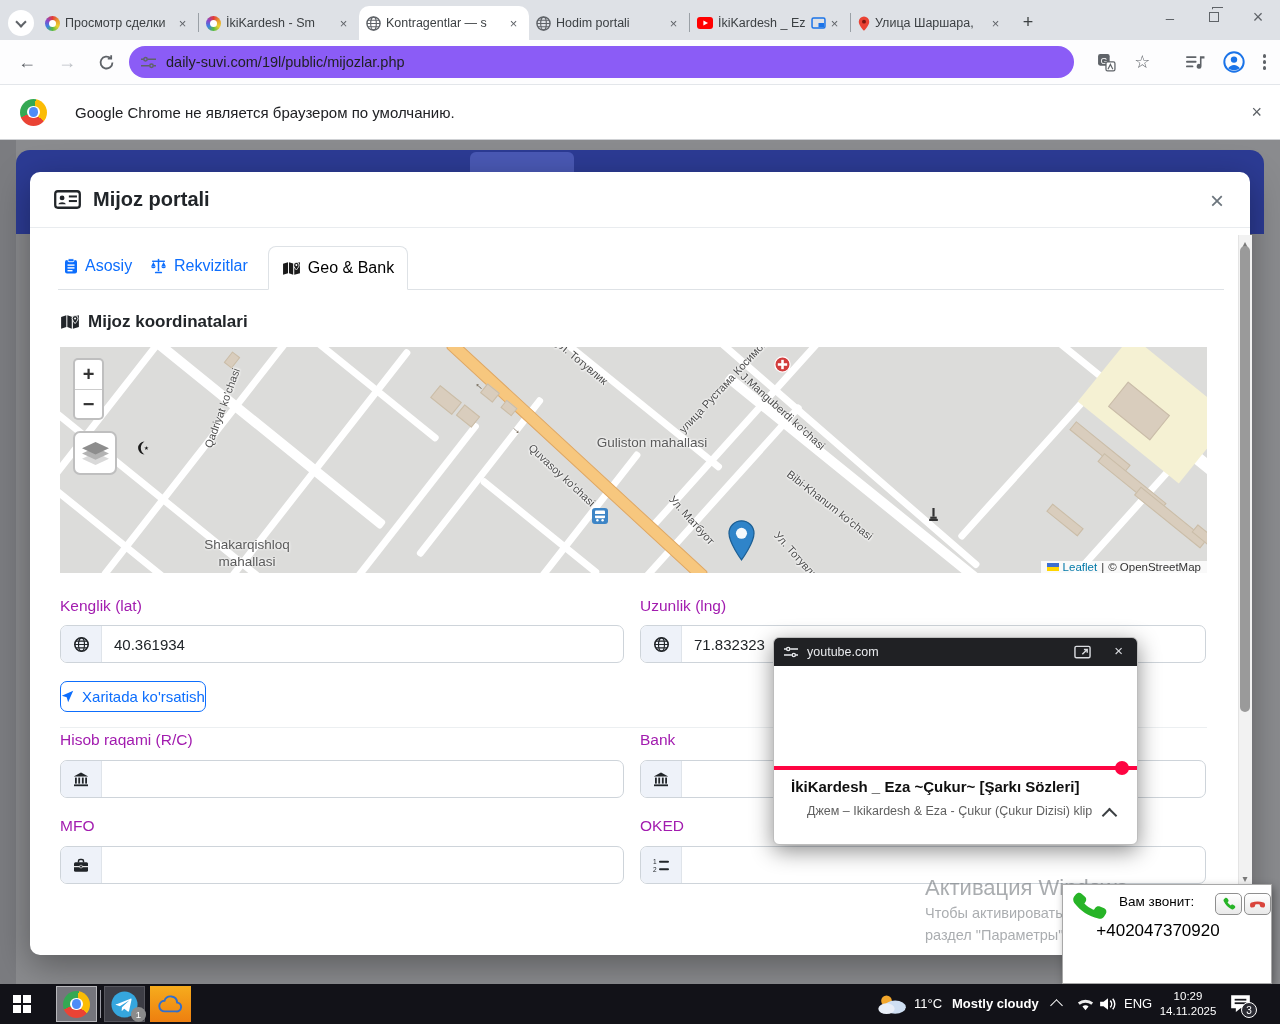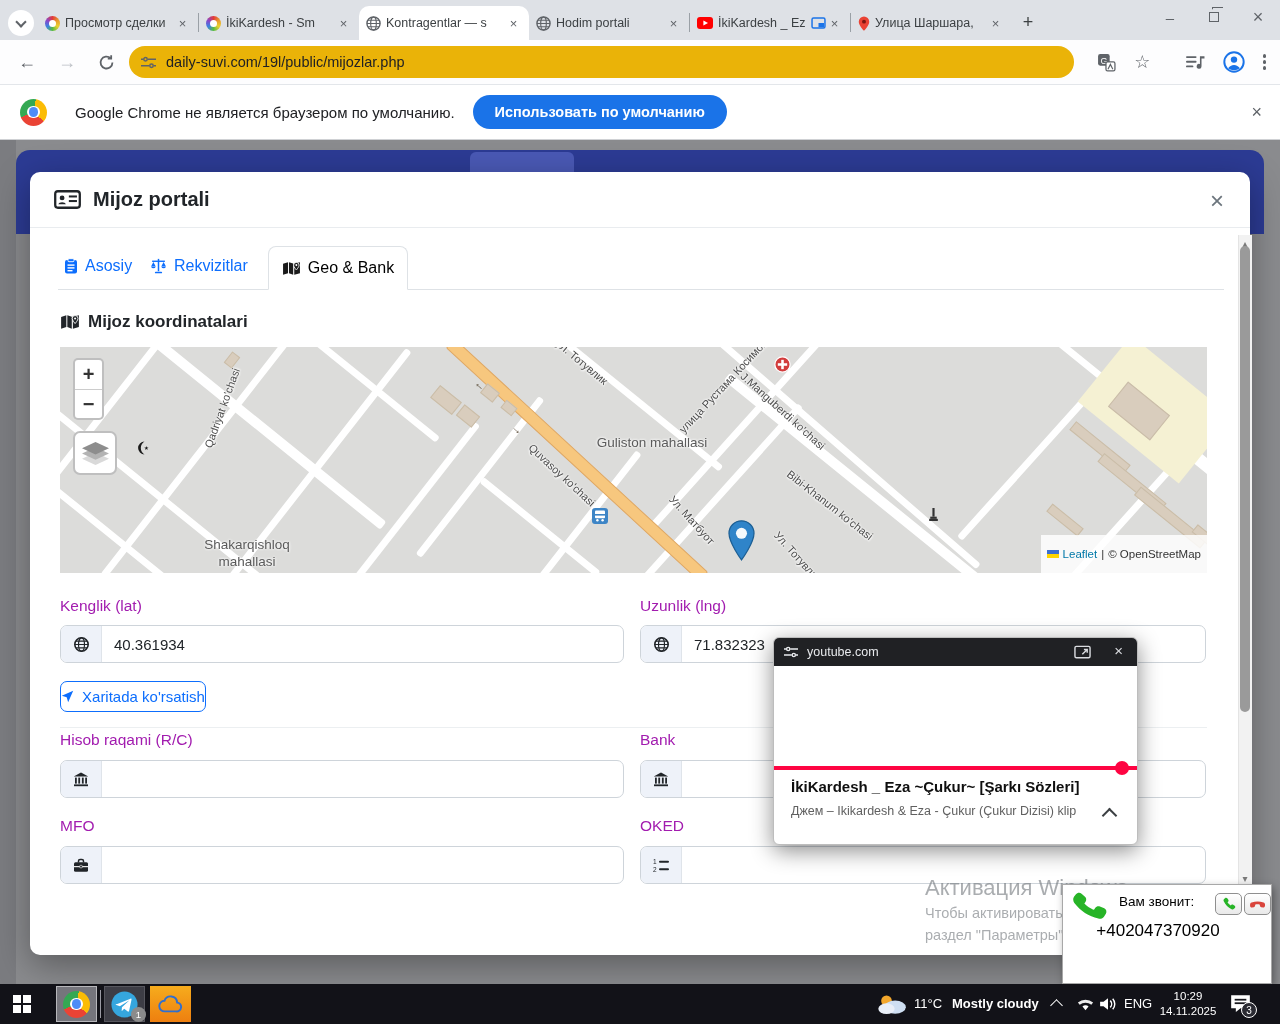--- a/index.html
+++ b/index.html
@@ -19,21 +19,21 @@
   .ring16{width:15px;height:15px;border-radius:50%;background:conic-gradient(#e23b3b,#e89c2f,#ead12f,#58bb46,#3b82e2,#8a46c8,#e23b3b);position:relative;flex:0 0 auto}
   .ring16::before{content:"";position:absolute;inset:4px;background:#fff;border-radius:50%}
   .newtab{width:26px;height:26px;margin:0 0 5px 4px;display:flex;align-items:center;justify-content:center;color:#3c4043;font-size:18px;border-radius:50%}
   .wctrl{position:absolute;top:0;right:0;height:34px;display:flex;align-items:center}
   .wbtn{width:44px;height:30px;display:flex;align-items:center;justify-content:center;color:#5f6368;font-size:15px}
   .restore{width:10px;height:10px;border:1.4px solid #5f6368;position:relative}
   .restore::before{content:"";position:absolute;left:2px;bottom:2px;width:10px;height:10px;border:1.4px solid #5f6368;border-right:none;border-bottom:none;transform:translate(0,-100%) translate(0,10px);clip-path:polygon(0 0,100% 0,100% 100%,80% 100%,80% 20%,0 20%)}
   .toolbar{position:absolute;left:0;top:40px;width:1280px;height:45px;background:#fdfdfe;border-bottom:1px solid #e3e6ea;display:flex;align-items:center}
   .navic{font-size:18px;color:#5f6368;margin-left:18px}
   .navic.dis{color:#bdc1c6}
-  .omni{height:32px;flex:1;margin:0 14px 0 14px;background:#eab308;border-radius:16px;display:flex;align-items:center;padding:0 12px;font-size:14.5px;color:#202124}
+  .omni{height:32px;flex:1;margin:0 14px 0 14px;background:#8b5cf6;border-radius:16px;display:flex;align-items:center;padding:0 12px;font-size:14.5px;color:#202124}
   .tool-ic{margin:0 9px;color:#5f6368}
   
   .notifbar{position:absolute;left:0;top:85px;width:1280px;height:55px;background:#fff;border-bottom:1px solid #cfd1d4;display:flex;align-items:center}
   .chrome-ball{width:27px;height:27px;border-radius:50%;background:conic-gradient(from 130deg,#ea4335 0 33.3%,#34a853 0 66.6%,#fbbc05 0 100%);position:relative;flex:0 0 auto}
   .chrome-ball::before{content:"";position:absolute;inset:26%;background:#fff;border-radius:50%}
   .chrome-ball::after{content:"";position:absolute;inset:33%;background:#4e8cf7;border-radius:50%}
   .defbtn{height:34px;padding:0 22px;border-radius:17px;background:#1a73e8;color:#fff;font-size:14.5px;font-weight:700;display:flex;align-items:center;margin-left:18px}
 
   
   .pagebg{position:absolute;left:0;top:140px;width:1280px;height:844px;background:#8a8b8e}
@@ -66,34 +66,34 @@
   .rd{position:absolute;background:#fff;height:7px;border-radius:3px}
   .rdw{height:10px}
   .orange{position:absolute;height:13px;background:#f7c77e;border:1px solid #dfa763;border-radius:2px}
   .mlbl{position:absolute;font-size:11px;color:#4c4c4c;white-space:nowrap;text-shadow:0 0 2px #fff,0 0 3px #fff,1px 1px 2px #fff}
   .marea{position:absolute;font-size:13.5px;color:#5a5a5a;text-shadow:0 0 3px #fff,0 0 3px #fff}
   .bld{position:absolute;background:#d9cdbd;border:1px solid #cabda8}
   .mzoom{position:absolute;left:13px;top:11px;width:31px;background:#fff;border:2px solid rgba(0,0,0,.25);border-radius:5px;overflow:hidden}
   .mzbtn{height:29px;display:flex;align-items:center;justify-content:center;font-size:20px;font-weight:700;color:#333}
   .mzbtn + .mzbtn{border-top:1px solid #ccc}
   .mlayers{position:absolute;left:13px;top:84px;width:44px;height:44px;background:#fff;border:2px solid rgba(0,0,0,.25);border-radius:7px;display:flex;align-items:center;justify-content:center}
-  .attrib{position:absolute;right:0;bottom:0;background:rgba(255,255,255,.82);font-size:11.5px;color:#333;padding:13px 6px;display:flex;align-items:center;gap:4px}
+  .attrib{position:absolute;right:0;bottom:0;background:rgba(255,255,255,.82);font-size:11.5px;color:#333;padding:0 6px;display:flex;align-items:center;gap:4px}
   .ua{width:12px;height:8px;background:linear-gradient(#3c6fd1 0 50%,#ffd500 50% 100%)}
   .leaf{color:#0078a8}
   .arrowrd{position:absolute;font-size:11px;color:#4a3a24}
 
   
   .pip{position:absolute;left:773px;top:637px;width:365px;height:208px;background:#fff;border-radius:6px;box-shadow:0 6px 22px rgba(0,0,0,.45);border:1px solid #bdbdbd}
   .piph{position:absolute;left:0;top:0;width:100%;height:28px;background:#202124;border-radius:5px 5px 0 0;display:flex;align-items:center;color:#e8eaed;font-size:12.5px}
   .pipv{position:absolute;left:0;top:28px;width:100%;height:100px;background:#000;display:flex;flex-direction:column;align-items:center;justify-content:center}
   .lyr{color:#b32c47;font-size:10px;line-height:15px;letter-spacing:.5px}
   .pipbar{position:absolute;left:0;top:128px;width:100%;height:4px;background:#fe0442}
   .pipdot{position:absolute;left:341px;top:122.5px;width:14px;height:14px;border-radius:50%;background:#fe0442}
   .pipt{position:absolute;left:17px;top:140px;font-size:15px;font-weight:700;color:#0f0f0f;width:310px;white-space:nowrap;overflow:hidden}
-  .pips{position:absolute;left:17px;top:166px;font-size:12.5px;color:#606060;width:300px;white-space:nowrap;overflow:hidden}
+  .pips{position:absolute;left:33px;top:166px;font-size:12.5px;color:#606060;width:300px;white-space:nowrap;overflow:hidden}
   .pipchev{position:absolute;right:22px;top:172px;width:11px;height:11px;border-left:2px solid #3c4043;border-top:2px solid #3c4043;transform:rotate(45deg)}
 
   
   .wm{position:absolute;left:925px;top:874px;color:rgba(118,122,128,.62);z-index:3}
   .wm .t{font-size:22px;line-height:28px}
   .wm .l{font-size:14.5px;line-height:22px}
 
   
   .call{position:absolute;left:1062px;top:884px;width:210px;height:100px;background:#fff;border:1px solid #a8a8a8;box-shadow:2px 3px 8px rgba(0,0,0,.35);z-index:5}
   .callbtn{position:absolute;top:8px;width:27px;height:22px;border:1px solid #8f8f8f;border-radius:5px;background:linear-gradient(#fff,#e9e9e9);display:flex;align-items:center;justify-content:center}
@@ -554,21 +554,20 @@
   <span class="tool-ic" style="display:inline-flex;flex-direction:column;gap:2.5px;margin-right:14px">
     <i style="width:3.5px;height:3.5px;border-radius:50%;background:#5f6368"></i>
     <i style="width:3.5px;height:3.5px;border-radius:50%;background:#5f6368"></i>
     <i style="width:3.5px;height:3.5px;border-radius:50%;background:#5f6368"></i>
   </span>
 </div>
 
 <div class="notifbar">
   <span style="margin-left:20px" class="chrome-ball"></span>
   <span style="margin-left:28px;font-size:15px;color:#202124">Google Chrome не является браузером по умолчанию.</span>
-  <div class="defbtn">Использовать по умолчанию</div>
   <span style="position:absolute;right:18px;font-size:18px;color:#5f6368">×</span>
 </div>
 
 <div class="taskbar">
   <div style="position:absolute;left:0;top:0;width:48px;height:40px">
     <div class="winlogo">
         <div></div>
         <div></div>
         <div></div>
         <div></div>

